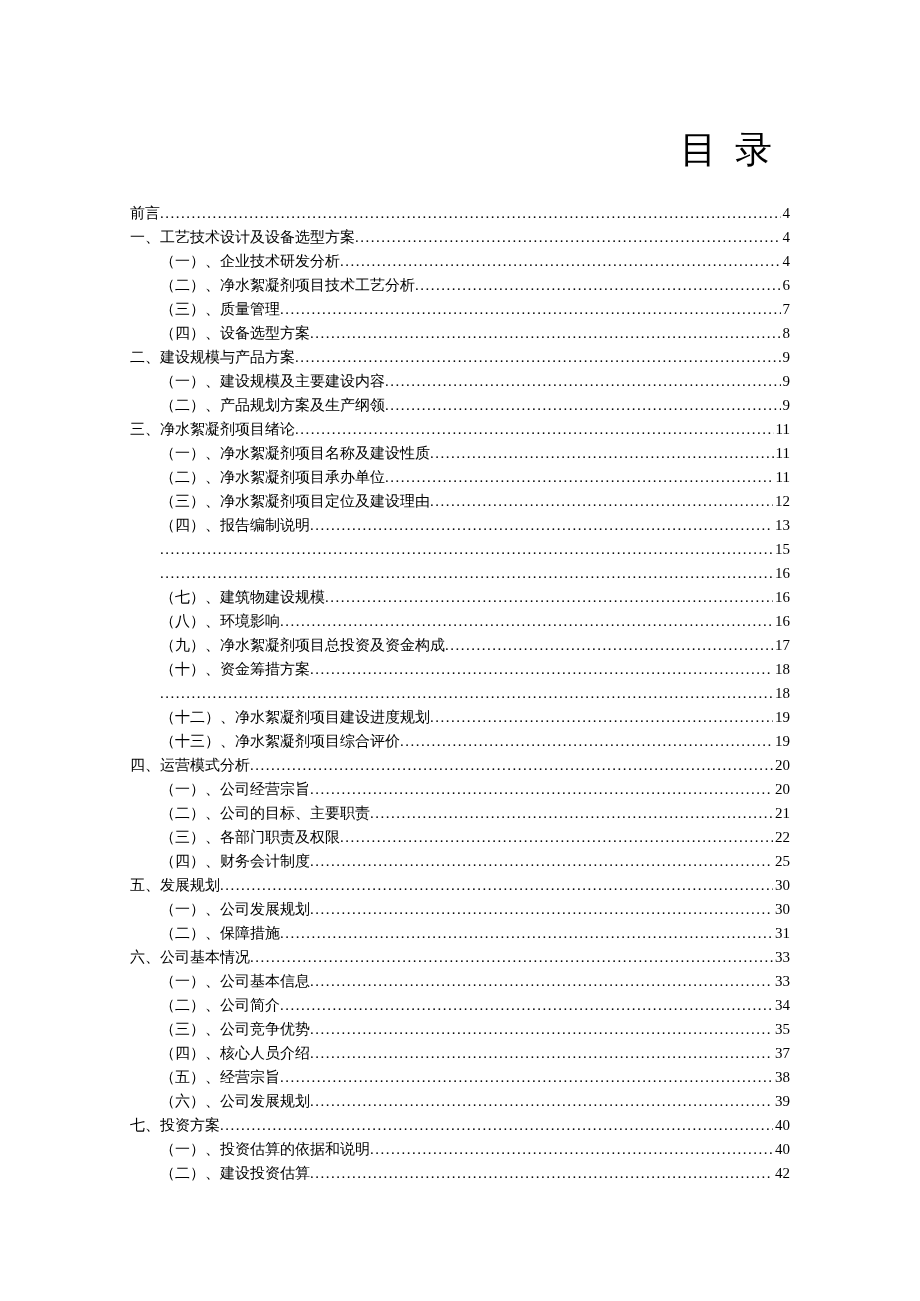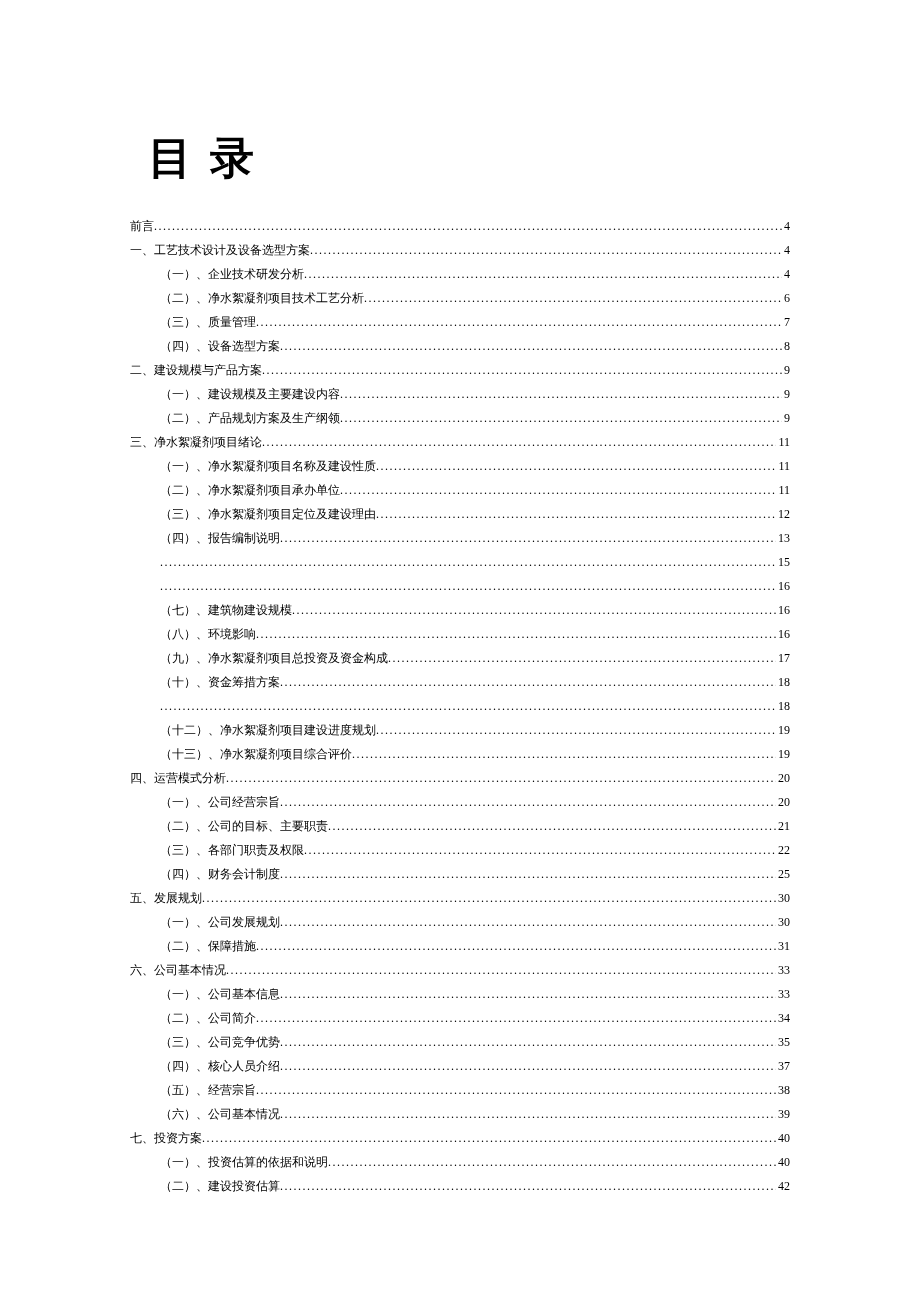--- a/index.html
+++ b/index.html
@@ -8,31 +8,31 @@
       margin: 0;
       padding: 0;
       width: 920px;
       color: #000;
     }
     .page {
       padding: 100px 130px 80px 130px;
       box-sizing: border-box;
     }
     .title {
-      text-align: left;
-      font-size: 44px;
+      text-align: right;
+      font-size: 37px;
       letter-spacing: 18px;
       margin-bottom: 26px;
-      font-weight: bold;
+      font-weight: normal;
       text-indent: 18px;
     }
     .toc-line {
       display: flex;
       align-items: baseline;
-      font-size: 12px;
+      font-size: 15px;
       line-height: 24px;
       white-space: nowrap;
     }
     .toc-line.level-1 {
       margin-left: 0;
     }
     .toc-line.level-2 {
       margin-left: 30px;
     }
     .toc-label {
@@ -234,21 +234,21 @@
         <span class="toc-label">（四）、核心人员介绍</span>
         <span class="toc-dots"></span>
         <span class="toc-page">37</span>
       </div>
       <div class="toc-line level-2">
         <span class="toc-label">（五）、经营宗旨</span>
         <span class="toc-dots"></span>
         <span class="toc-page">38</span>
       </div>
       <div class="toc-line level-2">
-        <span class="toc-label">（六）、公司基本情况</span>
+        <span class="toc-label">（六）、公司发展规划</span>
         <span class="toc-dots"></span>
         <span class="toc-page">39</span>
       </div>
       <div class="toc-line level-1">
         <span class="toc-label">七、投资方案</span>
         <span class="toc-dots"></span>
         <span class="toc-page">40</span>
       </div>
       <div class="toc-line level-2">
         <span class="toc-label">（一）、投资估算的依据和说明</span>

